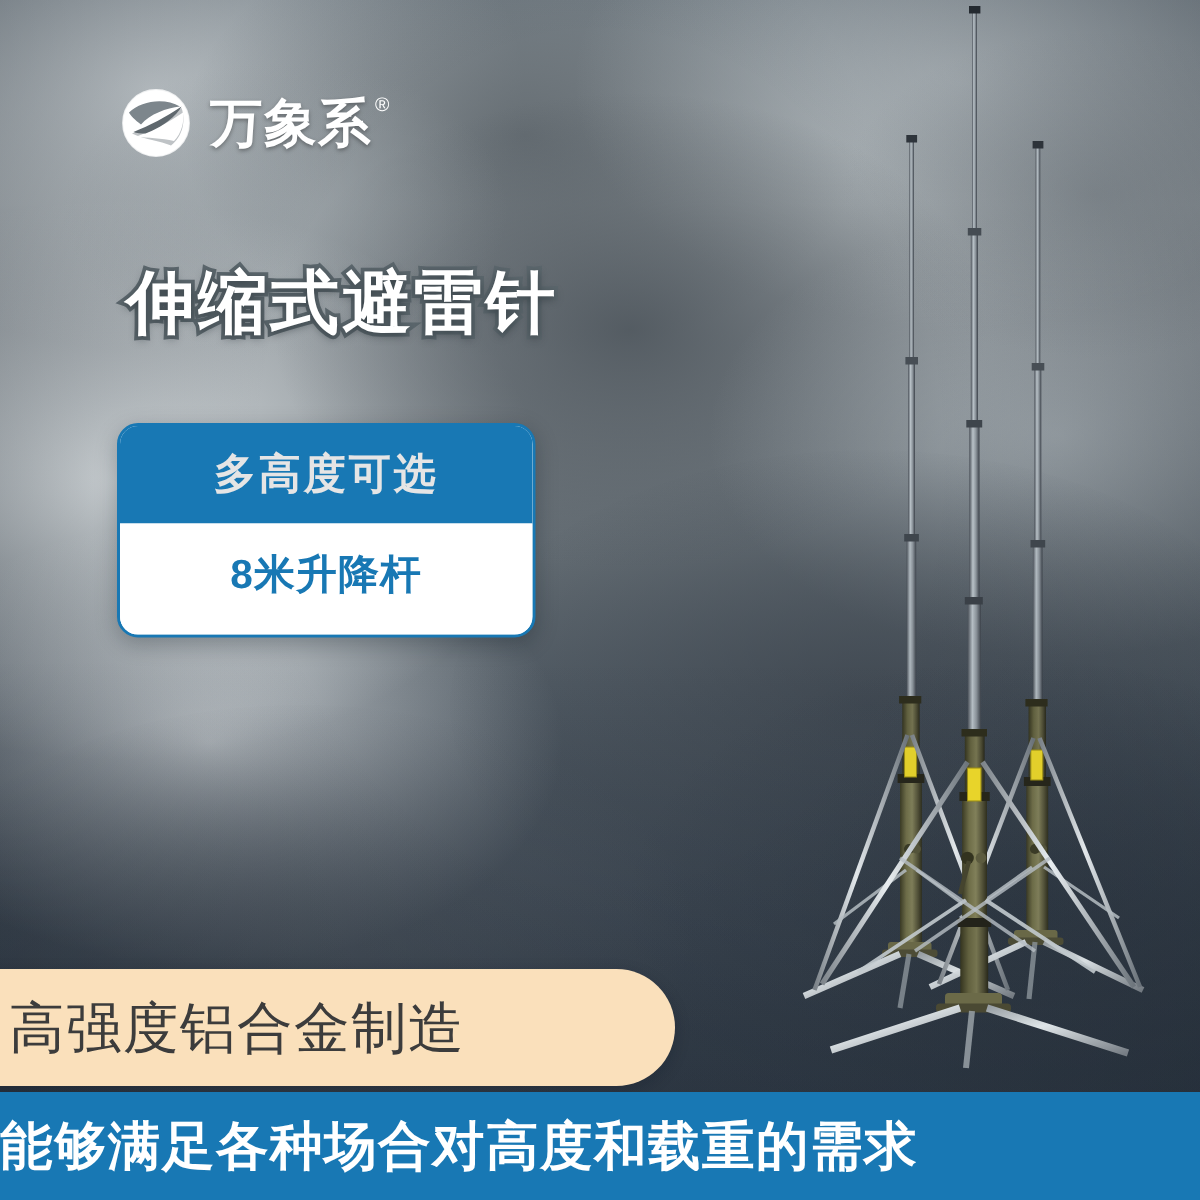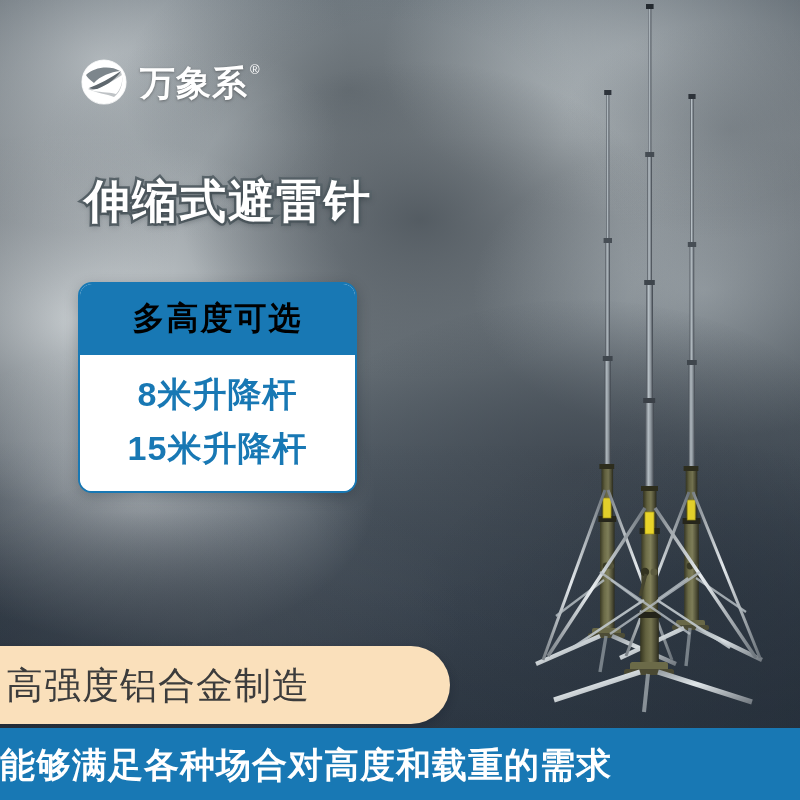--- a/index.html
+++ b/index.html
@@ -122,33 +122,33 @@
     left: 78px; top: 282px;
     width: 275px;
     border: 2px solid #1878b4;
     border-radius: 14px;
     background: #ffffff;
     overflow: hidden;
     box-shadow: 0 4px 14px rgba(10,20,30,.28);
   }
   .spec-head {
     background: #1878b4;
-    color: #000000;
-    font-size: 32px;
+    color: #e5e5e5;
+    font-size: 28px;
     font-weight: bold;
     letter-spacing: 2px;
     text-align: center;
     padding: 13px 0 14px;
   }
   .spec-body {
     background: #ffffff;
     padding: 12px 0 16px;
   }
   .spec-item {
-    font-size: 34px;
+    font-size: 27px;
     font-weight: bold;
     color: #1878b4;
     text-align: center;
     letter-spacing: 1px;
     padding: 7px 0;
     line-height: 1.18;
   }
 
   
   .cream-banner {
@@ -359,21 +359,20 @@
       <span class="logo-reg">®</span>
     </div>
   </div>
 
   <div class="headline">伸缩式避雷针</div>
 
   <div class="spec-card">
     <div class="spec-head">多高度可选</div>
     <div class="spec-body">
       <div class="spec-item">8米升降杆</div>
-      <div class="spec-item">15米升降杆</div>
     </div>
   </div>
 
   <div class="cream-banner">
     <span class="cream-text">高强度铝合金制造</span>
   </div>
 
   <div class="blue-bar">
     <span class="blue-text">能够满足各种场合对高度和载重的需求</span>
   </div>

